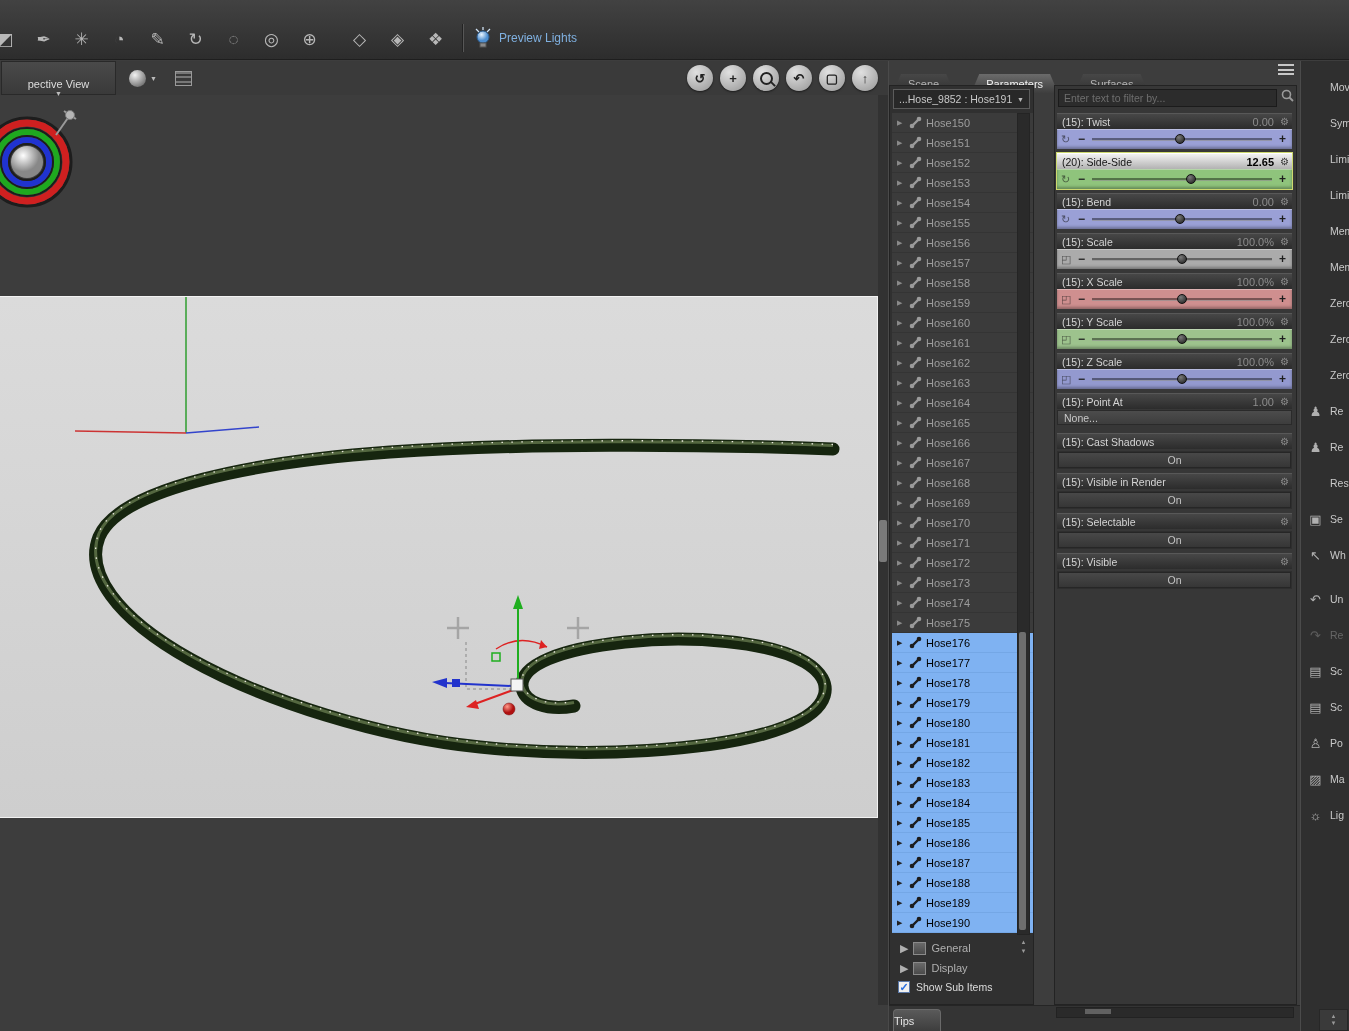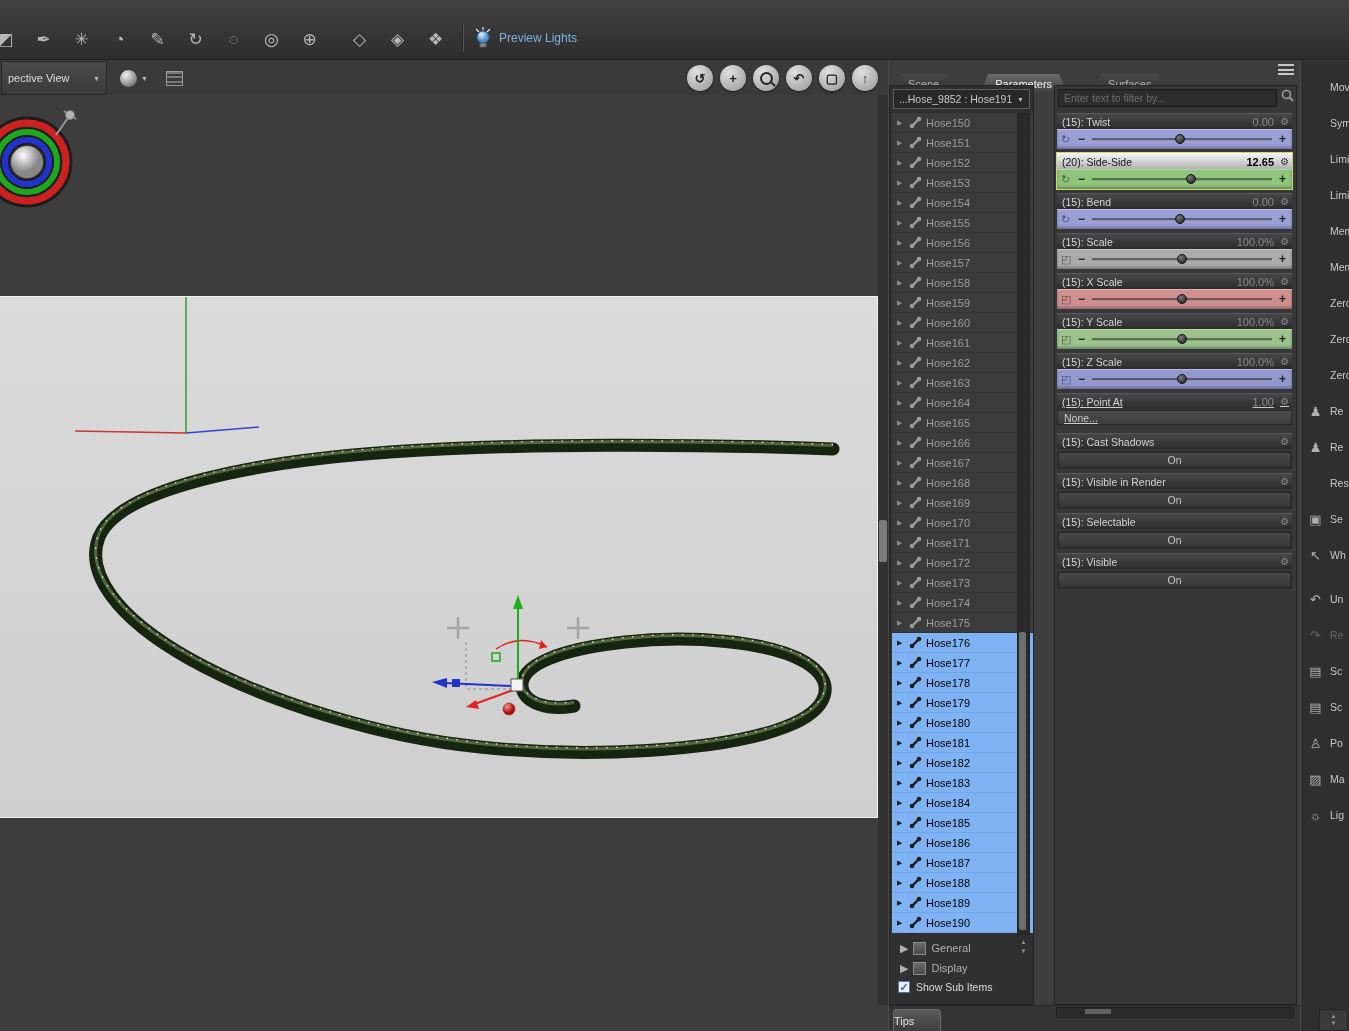--- a/index.html
+++ b/index.html
@@ -14,23 +14,23 @@
   .tool-btn{width:25px;height:25px;display:flex;align-items:center;justify-content:center;}
   .tool-glyph{color:#b8b8b8;font-size:17px;}
   .tool-btn:nth-child(10){margin-left:12px;}
   .toolbar-sep{width:1px;height:28px;background:#232323;border-right:1px solid #575757;margin:0 10px 0 14px;}
   .preview-lights{display:flex;align-items:center;gap:7px;height:28px;}
   .pl-label{color:#7fb0e0;font-size:12px;}
 
   
   .viewbar{position:absolute;left:0;top:61px;width:888px;height:34px;background:#3a3a3a;
            display:flex;align-items:center;}
-  .view-select{width:106px;height:22px;margin-left:1px;background:linear-gradient(#4a4a4a,#3a3a3a);
+  .view-select{width:115px;height:22px;margin-left:1px;background:linear-gradient(#4a4a4a,#3a3a3a);
                border:1px solid #292929;display:flex;align-items:center;justify-content:space-between;
-               padding:16px 6px;color:#ddd;box-sizing:border-box;}
+               padding:16px 6px;color:#ddd;box-sizing:border-box;flex-direction:column;}
   .caret{font-size:7px;color:#bbb;}
   .sphere-btn{margin-left:13px;display:flex;align-items:center;gap:4px;}
   .sphere-ball{width:17px;height:17px;border-radius:50%;
                background:radial-gradient(circle at 35% 30%,#f2f2f2,#777 75%);display:inline-block;}
   .pane-btn{margin-left:18px;width:15px;height:13px;border:1px solid #9a9a9a;
             background:repeating-linear-gradient(180deg,#777 0 2px,transparent 2px 4.5px);}
   .nav{position:absolute;right:10px;top:4px;display:flex;gap:7px;}
   .nav-btn{width:26px;height:26px;border-radius:50%;
            background:radial-gradient(circle at 35% 28%,#e0e0e0,#969696);
            display:flex;align-items:center;justify-content:center;box-shadow:0 1px 2px rgba(0,0,0,.55);}
@@ -45,21 +45,21 @@
             border-top:1px solid #f2f2f2;border-right:1px solid #f2f2f2;border-bottom:1px solid #f2f2f2;
             box-sizing:content-box;}
   .vp-svg{position:absolute;left:0;top:0;}
   .colorwheel{position:absolute;left:-23px;top:112px;}
   .pin{position:absolute;left:46px;top:103px;}
   .vsep{position:absolute;left:888px;top:61px;width:1px;height:970px;background:#4a4a4a;}
   .vscroll{position:absolute;left:878px;top:95px;width:10px;height:910px;background:#323232;}
   .vscroll .thumb{position:absolute;left:1px;top:425px;width:8px;height:42px;background:#7a7a7a;border-radius:2px;}
 
   
-  .panel-tabs{position:absolute;left:893px;top:61px;height:32px;display:flex;gap:26px;align-items:flex-end;}
+  .panel-tabs{position:absolute;left:893px;top:61px;height:32px;display:flex;gap:17px;align-items:flex-end;}
   .ptab{padding:4px 15px 3px;font-size:11px;color:#b5b5b5;background:linear-gradient(#474747,#323232);
         clip-path:polygon(8px 0,calc(100% - 8px) 0,100% 100%,0 100%);}
   .ptab.active{background:linear-gradient(#6b6b6b,#3e3e3e);color:#f2f2f2;}
   .panel-menu-icon{position:absolute;left:1278px;top:64px;width:16px;height:12px;
         background:repeating-linear-gradient(#c8c8c8 0 2px,transparent 2px 4.6px);}
 
   
   .scene-panel{position:absolute;left:889px;top:85px;width:145px;height:920px;background:#303030;
                border:1px solid #232323;box-sizing:border-box;}
   .scene-header{position:absolute;left:3px;top:3px;right:3px;height:20px;background:#282828;
@@ -108,21 +108,21 @@
             border-bottom:1px solid rgba(255,255,255,.35);}
   .s-handle{position:absolute;top:5px;width:10px;height:10px;border-radius:50%;
             background:radial-gradient(circle at 35% 30%,#7a7a7a,#1b1b1b);border:1px solid #101010;box-sizing:border-box;}
   .param-block.sel{outline:1px solid #cdd96e;}
   .param-block.sel .p-label{background:linear-gradient(#f2f2f2,#b2b2b2);border-top-color:#fff;}
   .param-block.sel .p-name{color:#141414;}
   .param-block.sel .p-value{color:#000;font-weight:bold;}
   .param-block.sel .gear{color:#333;}
   .none-row{height:15px;margin-top:1px;background:linear-gradient(#4c4c4c,#3d3d3d);border:1px solid #2a2a2a;
             color:#c8c8c8;font-size:10.5px;display:flex;align-items:center;padding-left:6px;box-sizing:border-box;}
-  .pa-block{margin-bottom:8px;text-decoration:underline;}
+  .pa-block{margin-bottom:8px;}
   .t-row{height:18px;background:#2e2e2e;padding:1px;box-sizing:border-box;margin-top:2px;}
   .t-btn{height:100%;background:linear-gradient(#484848,#363636);border:1px solid #262626;color:#c4c4c4;
          font-size:10.5px;display:flex;align-items:center;justify-content:center;box-sizing:border-box;}
   .bottom-strip{position:absolute;left:889px;top:1005px;width:460px;height:26px;background:#343434;border-top:1px solid #252525;}
   .param-hscroll{position:absolute;left:1056px;top:1007px;width:236px;height:9px;background:#2a2a2a;border:1px solid #222;}
   .param-hscroll .thumb{position:absolute;left:28px;top:1px;width:26px;height:5px;background:#616161;}
 
   
   .right-sidebar{position:absolute;left:1300px;top:61px;width:49px;height:970px;background:#2f2f2f;
                  border-left:1px solid #4b4b4b;overflow:hidden;box-sizing:border-box;}

